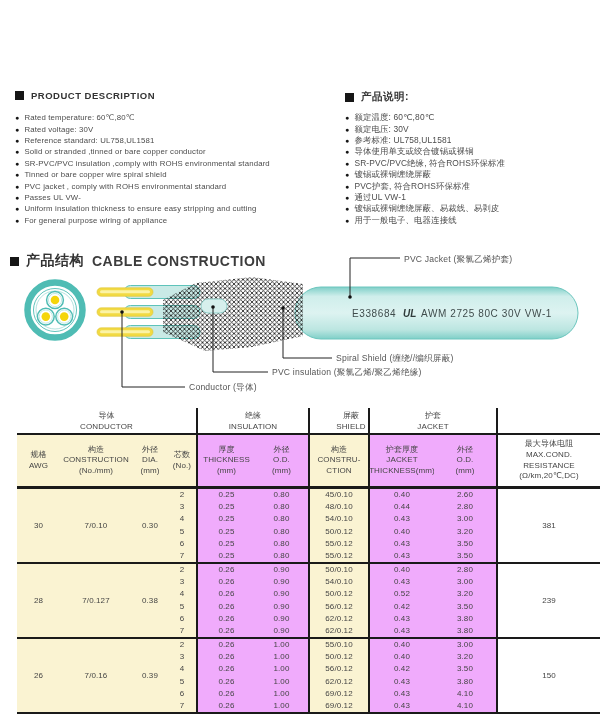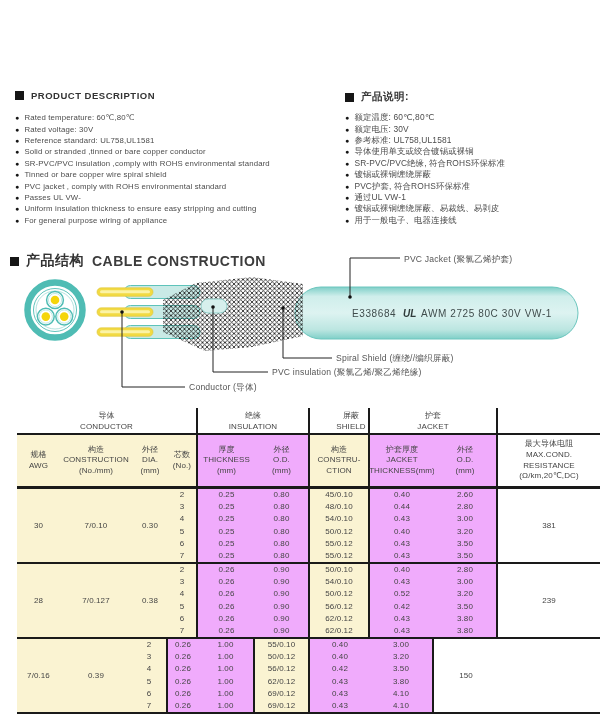--- a/index.html
+++ b/index.html
@@ -390,20 +390,21 @@
           <div class="ln">2.80</div>
           <div class="ln">3.00</div>
           <div class="ln">3.20</div>
           <div class="ln">3.50</div>
           <div class="ln">3.80</div>
           <div class="ln">3.80</div>
         </div>
         <div class="cell white cen">239</div>
       </div>
       <div class="t-group">
+        <div class="cell cream cen">26</div>
         <div class="cell cream cen">7/0.16</div>
         <div class="cell cream cen">0.39</div>
         <div class="cell lines cream bR">
           <div class="ln">2</div>
           <div class="ln">3</div>
           <div class="ln">4</div>
           <div class="ln">5</div>
           <div class="ln">6</div>
           <div class="ln">7</div>
         </div>

